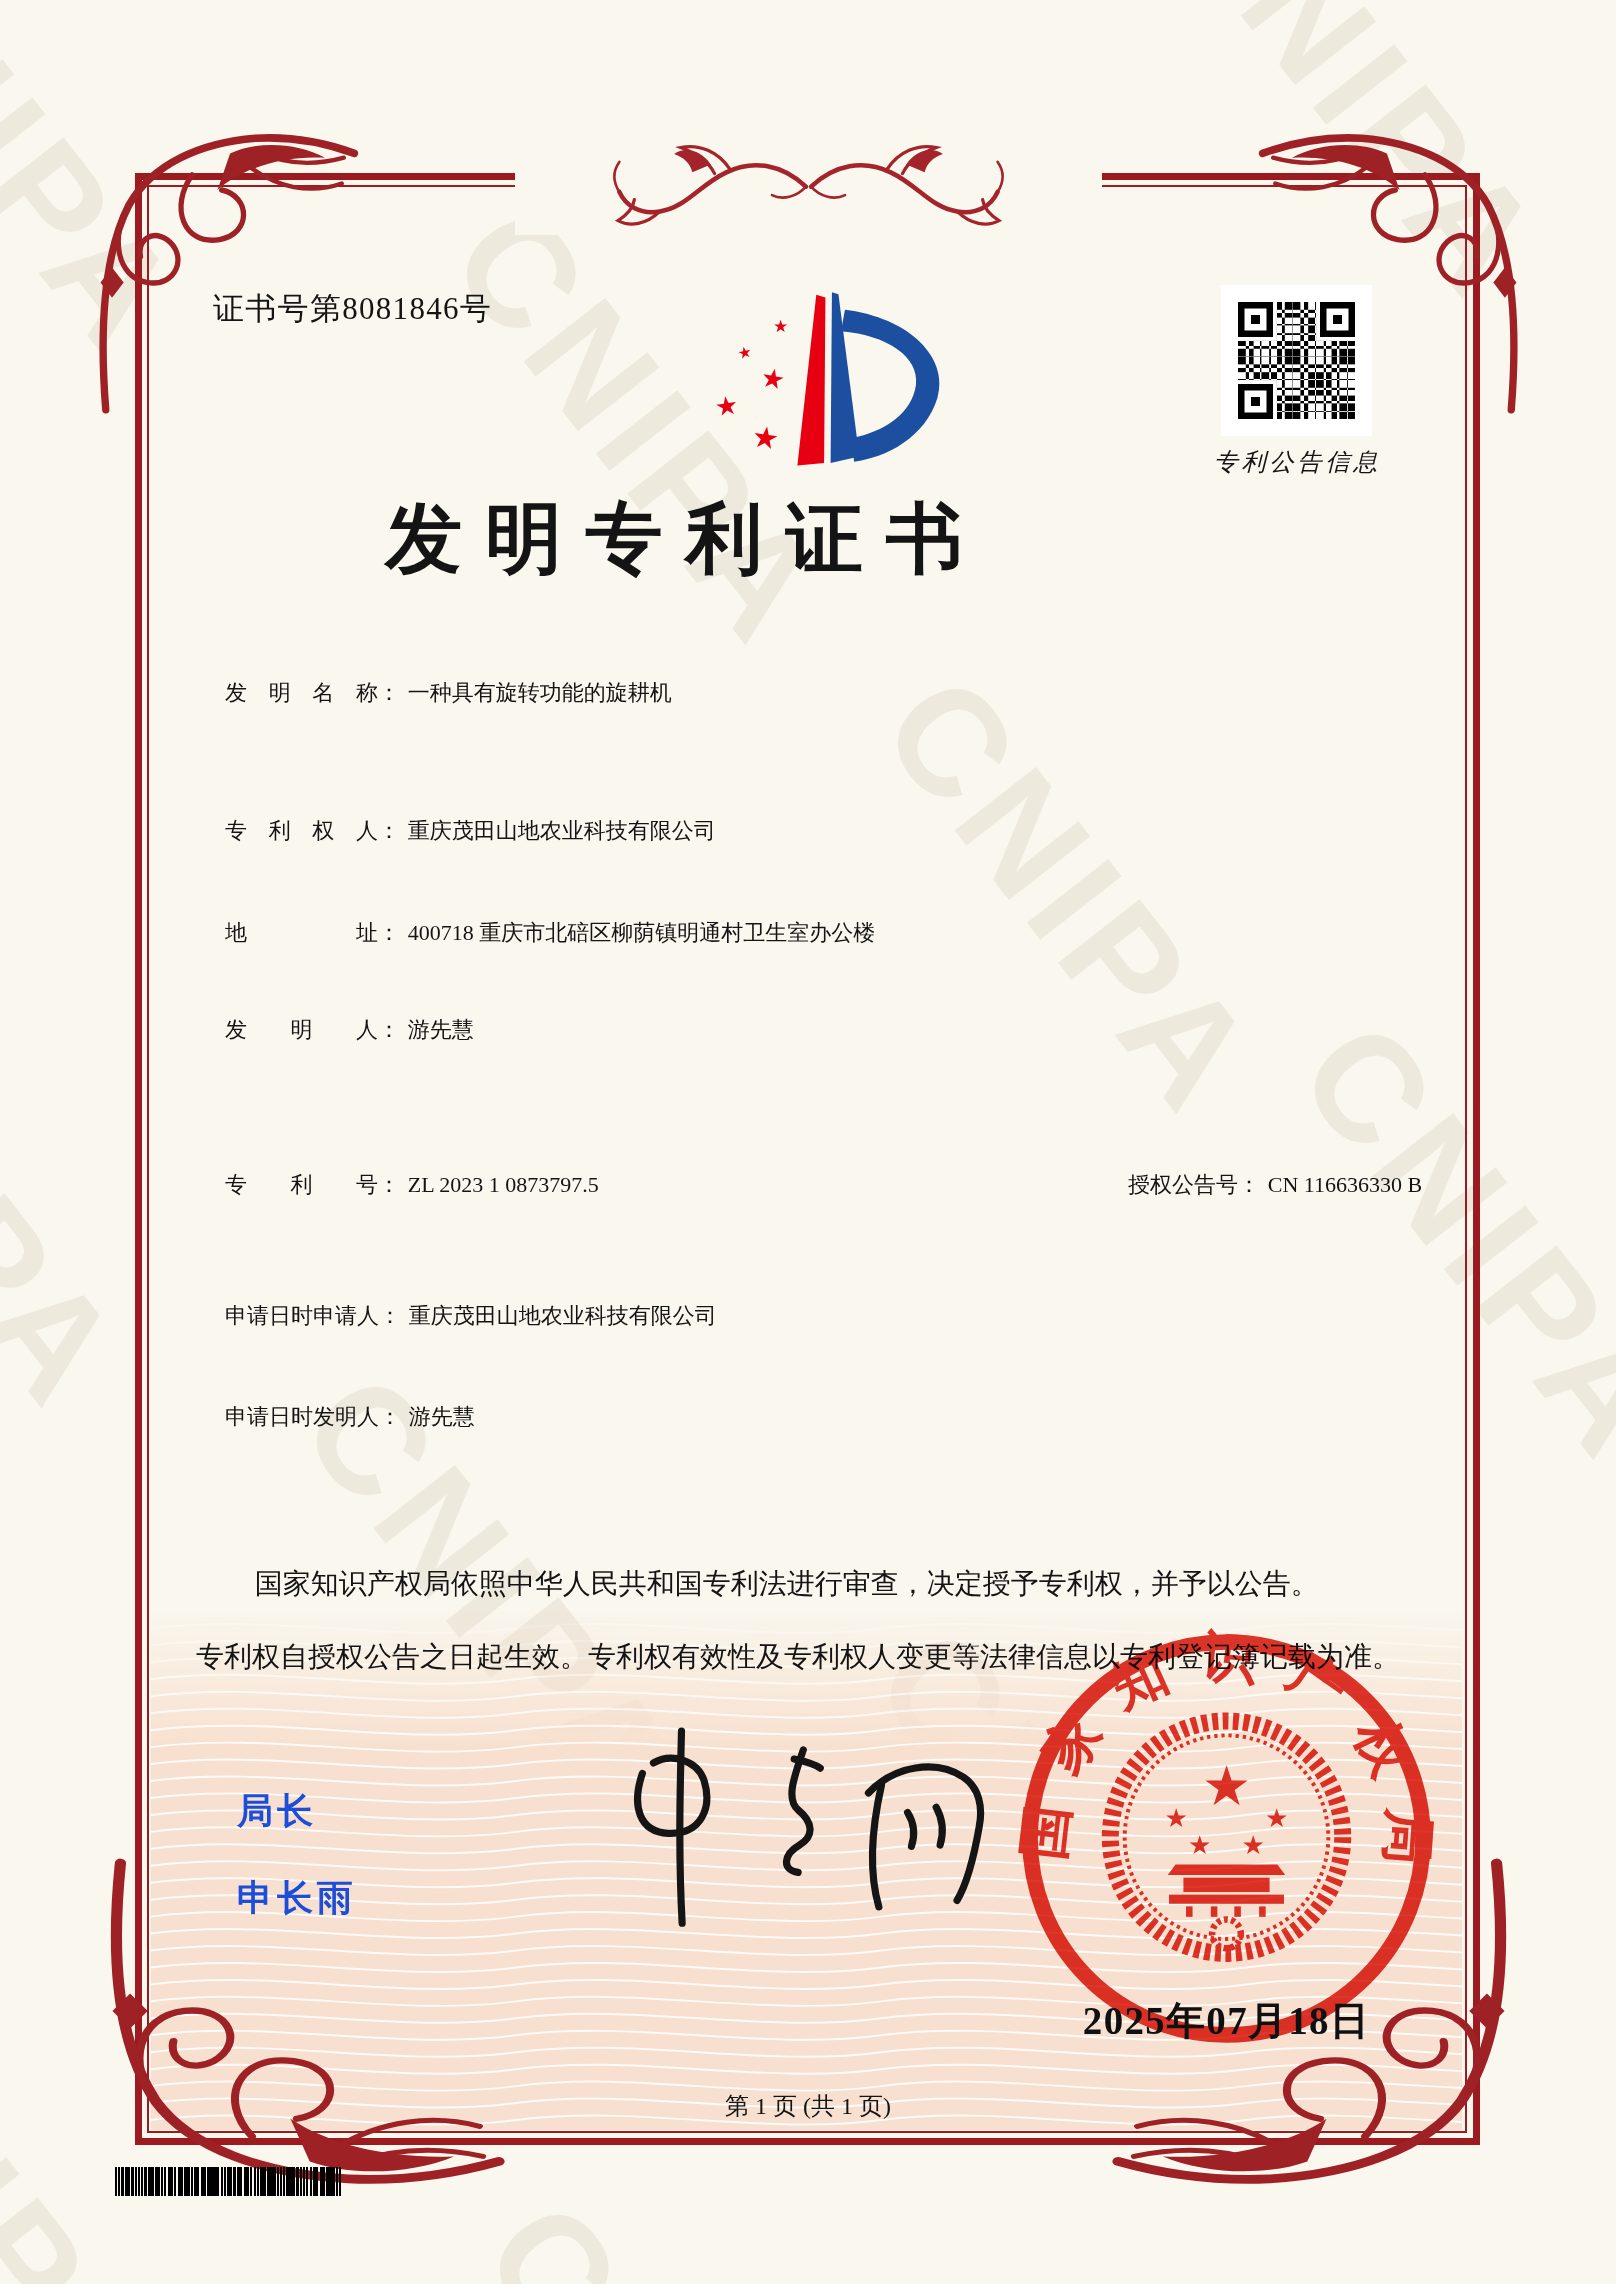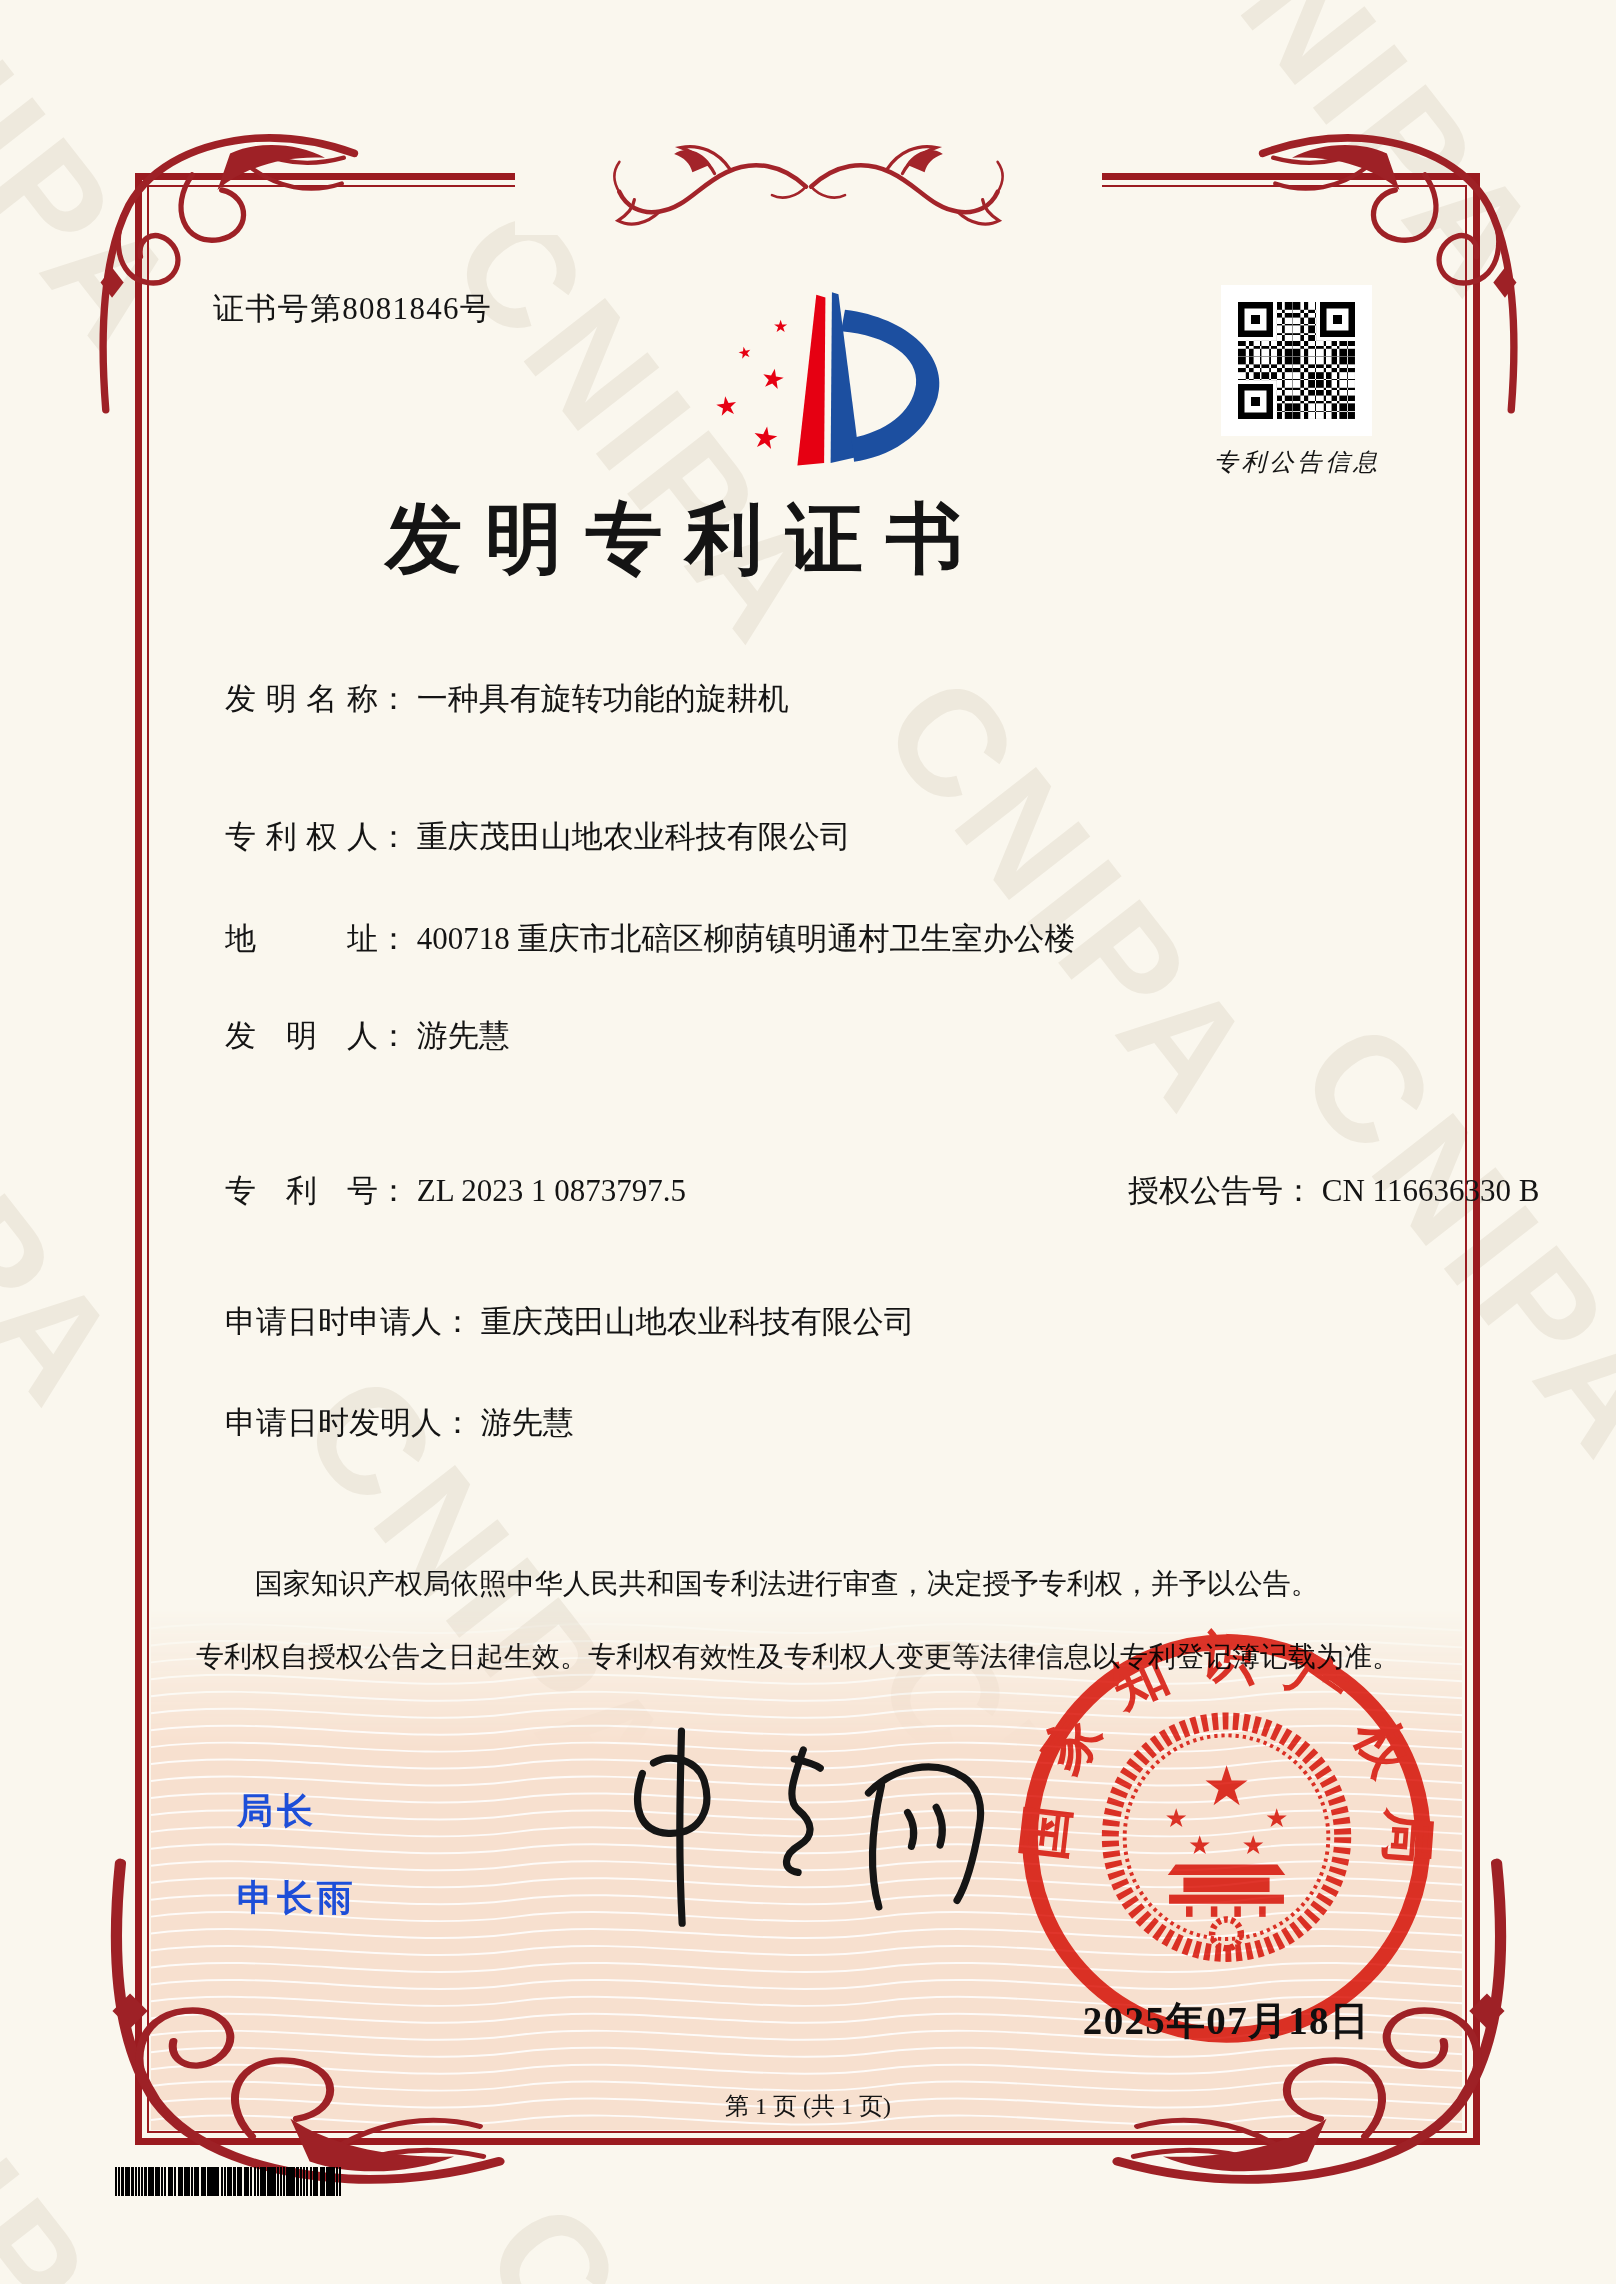--- a/index.html
+++ b/index.html
@@ -14,21 +14,21 @@
   .frame-outer{left:135px;top:173px;width:1331px;height:1958px;border:7.8px solid #9b1b20;}
   .frame-inner{left:147px;top:185px;width:1316px;height:1944px;border:2.6px solid #9b1b20;}
   
   .band{left:151px;top:1610px;width:1311px;height:520px;background:#f7e0cf;
         -webkit-mask-image:linear-gradient(180deg,transparent 0,#000 137px);
         mask-image:linear-gradient(180deg,transparent 0,#000 137px);overflow:hidden;}
   
   .certno{left:213px;top:288px;font-size:31px;letter-spacing:1.3px;}
   .title{left:0;top:488px;width:1348px;text-align:center;font-size:77px;font-weight:900;
          letter-spacing:.30em;text-indent:.30em;}
-  .row{position:absolute;left:225px;font-size:31px;white-space:nowrap;}
+  .row{position:absolute;left:225px;font-size:22px;white-space:nowrap;}
   .rcol{position:absolute;left:903px;top:0;white-space:nowrap;}
   .jl{display:inline-block;width:153px;text-align:justify;text-align-last:justify;vertical-align:bottom;}
   .wl{display:inline-block;vertical-align:bottom;font-family:Liberation Serif, serif;}
   .val{margin-left:7.8px;}
   .stmt{left:196px;top:1547px;width:1230px;font-size:28px;line-height:2.62;text-align:justify;}
   .ind{text-indent:2.1em;}
   .officer{position:absolute;left:237px;font:600 36px "Liberation Sans","DejaVu Sans",sans-serif;
            letter-spacing:3.9px;color:#1d4ed8;}
   .footer{left:0;top:2090px;width:1616px;text-align:center;font-size:24px;}
   .qrbox{left:1221px;top:285px;width:151px;height:151px;background:#fff;}

